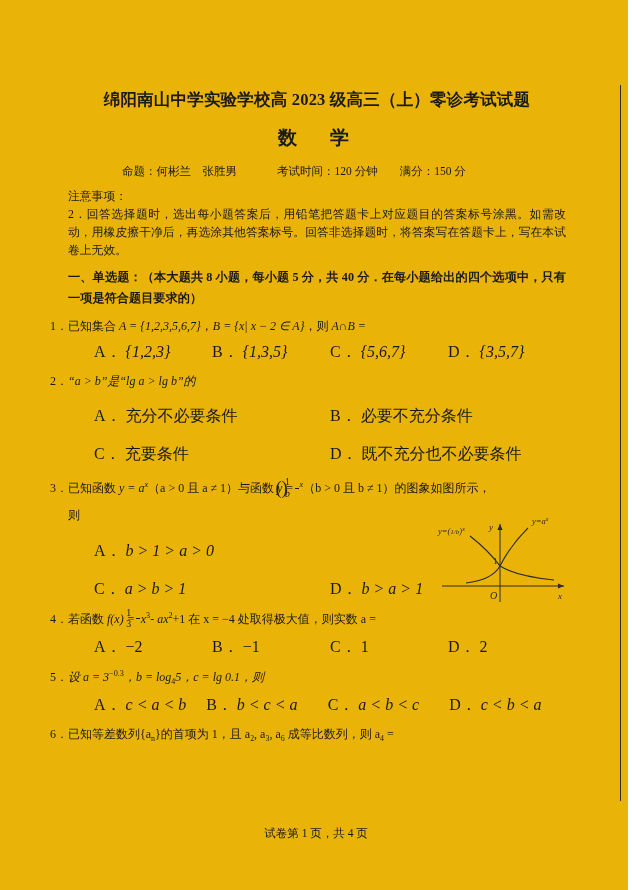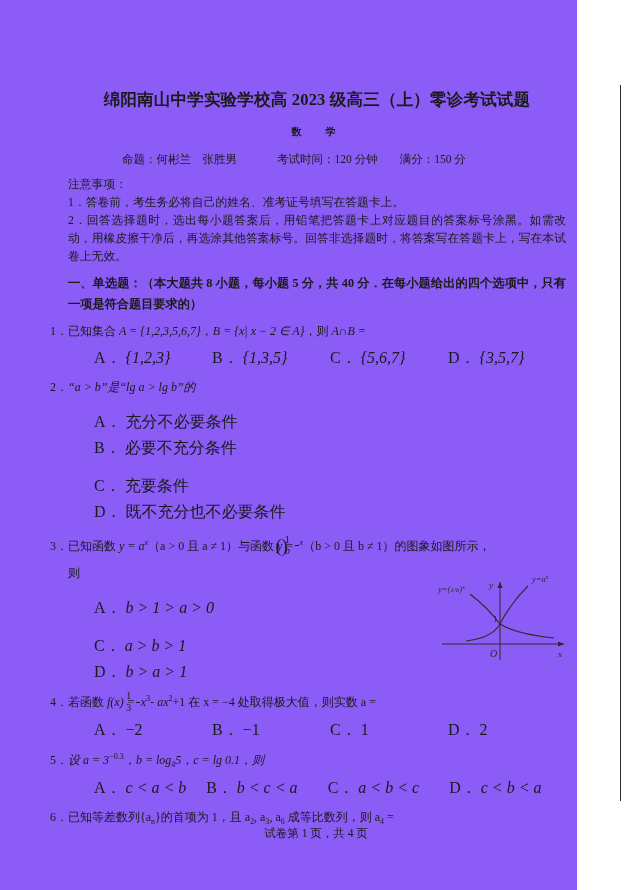--- a/index.html
+++ b/index.html
@@ -11,23 +11,23 @@
     width: 632px;
     height: 890px;
     position: relative;
     font-family: "Liberation Serif", "DejaVu Serif", serif;
     color: #1a1a1a;
     overflow: hidden;
   }
   .page {
     position: absolute;
     left: 0; top: 0;
-    width: 577px;
+    width: 628px;
     height: 890px;
-    background: #8b5cf6;
+    background: #eab308;
   }
   
   .scan-edge {
     position: absolute;
     left: 620px;
     top: 85px;
     width: 1px;
     height: 716px;
     background: #2b2b2b;
   }
@@ -40,21 +40,21 @@
   .title {
     text-align: center;
     font-size: 16.5px;
     font-weight: bold;
     letter-spacing: 0.2px;
     line-height: 1.4;
     margin: 0 0 14px 0;
   }
   .subject {
     text-align: center;
-    font-size: 10px;
+    font-size: 19px;
     font-weight: bold;
     letter-spacing: 7px;
     margin: 0 0 13px 0;
   }
   .meta {
     font-size: 11.5px;
     margin: 0 0 10px 0;
     padding-left: 54px;
     white-space: nowrap;
   }
@@ -100,21 +100,21 @@
   .opts.four-col .opt { width: 25%; }
   .opts.four-col.wide .opt:nth-child(1) { width: 24%; }
   .opts.four-col.wide .opt:nth-child(2) { width: 26%; }
   .opts.four-col.wide .opt:nth-child(3) { width: 26%; }
   .opt {
     font-size: 16px;
     white-space: nowrap;
   }
   .opt .lbl { margin-right: 4px; }
   .opt-rows { margin-top: 3px; }
-  .opt-rows .opts { margin-top: 12px; margin-bottom: 7px; flex-direction: column; }
+  .opt-rows .opts { margin-top: 12px; margin-bottom: 7px; }
 
   i.v { font-family: "Liberation Serif", serif; }
   .frac {
     display: inline-block;
     vertical-align: middle;
     text-align: center;
     font-size: 0.82em;
     line-height: 1.06;
     margin: 0 1px;
     position: relative;
@@ -162,21 +162,20 @@
 
     <div class="title">绵阳南山中学实验学校高 2023 级高三（上）零诊考试试题</div>
 
     <div class="subject">数　学</div>
 
     <div class="meta">
       <span>命题：</span><span>何彬兰　张胜男</span><span class="gap2"></span><span>考试时间：</span><span>120 分钟</span><span class="gap3"></span><span>满分：</span><span>150 分</span>
     </div>
 
     <div class="notice-title">注意事项：</div>
-    <div class="notice-item">1．答卷前，考生务必将自己的姓名、准考证号填写在答题卡上。</div>
     <div class="notice-item">2．回答选择题时，选出每小题答案后，用铅笔把答题卡上对应题目的答案标号涂黑。如需改动，用橡皮擦干净后，再选涂其他答案标号。回答非选择题时，将答案写在答题卡上，写在本试卷上无效。</div>
 
     <div class="section-head">一、单选题：（本大题共 8 小题，每小题 5 分，共 40 分．在每小题给出的四个选项中，只有一项是符合题目要求的）</div>
 
     <div class="q">
       <div class="q-stem">
         <span class="q-num">1．</span><span>已知集合 </span><i class="v">A = {1,2,3,5,6,7}</i><span>，</span><i class="v">B = {x| x − 2 ∈ A}</i><span>，则 </span><i class="v">A∩B =</i>
       </div>
       <div class="opts four-col">
         <div class="opt"><span class="lbl">A．</span><i class="v">{1,2,3}</i></div>

